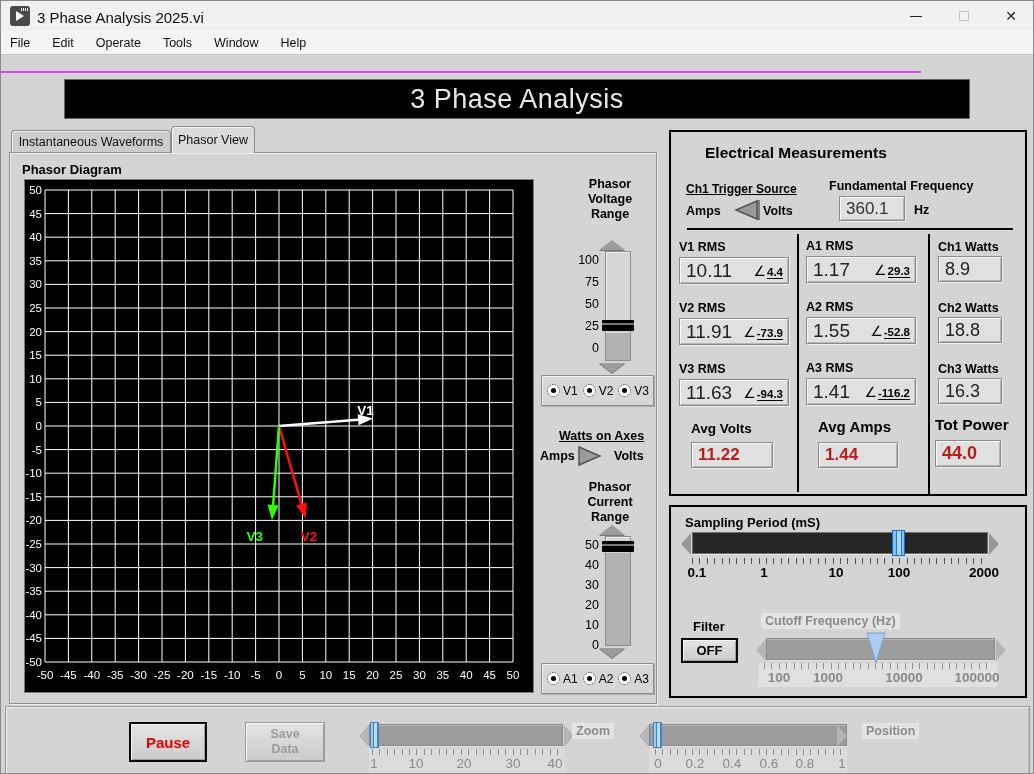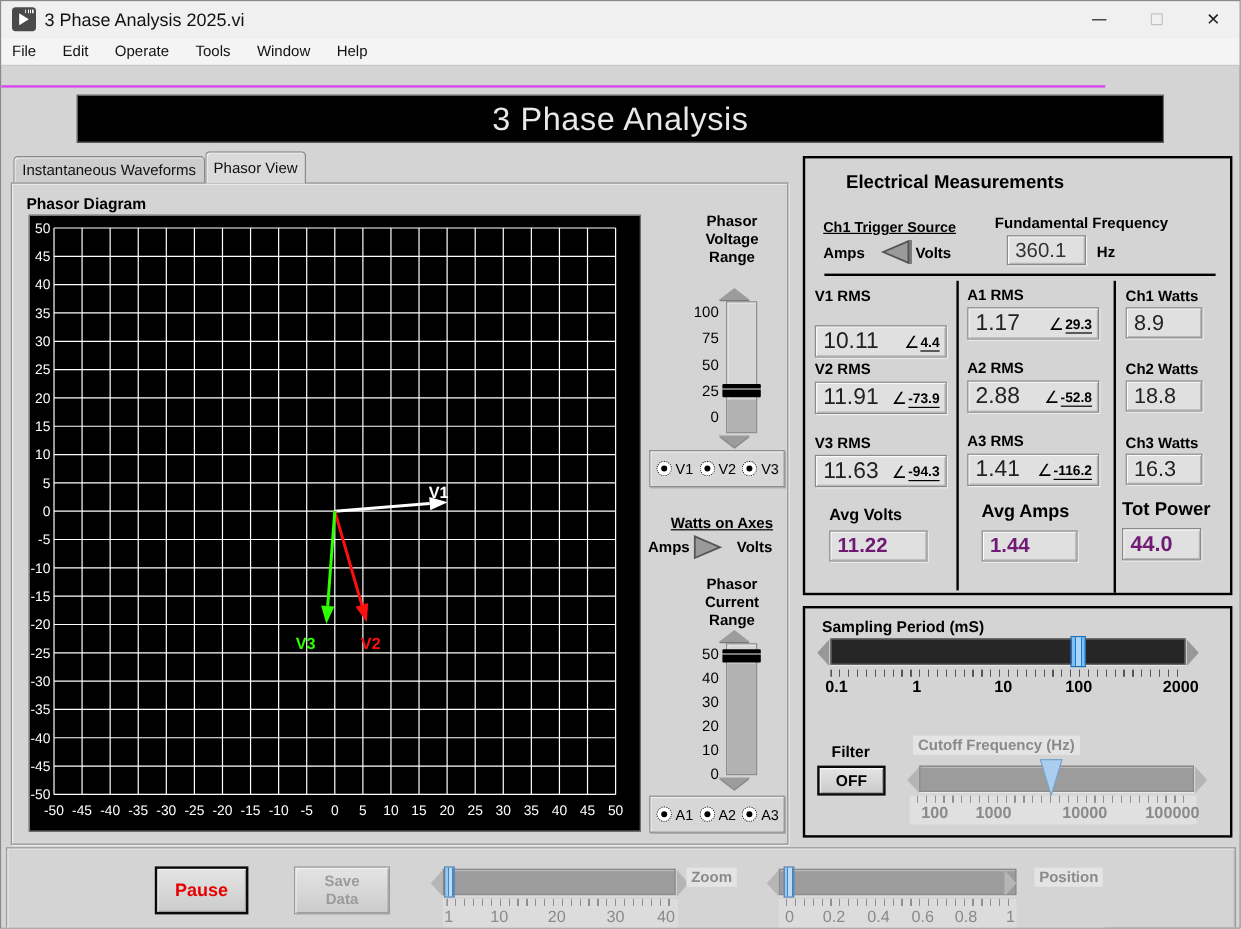--- a/index.html
+++ b/index.html
@@ -59,21 +59,21 @@
   
   .panel { position:absolute; border:2px solid #000; background:#d4d4d4; }
   .valbox { background:#e0e0e0; border:1px solid #8a8a8a; box-shadow:inset 1px 1px 0 #fafafa, inset -1px -1px 0 #b5b5b5, 1px 1px 0 #efefef; display:flex; align-items:center; }
   .lbl { font-weight:bold; font-size:12.5px; color:#000; white-space:nowrap; }
   .lbl-lg { font-weight:bold; font-size:15px; color:#000; white-space:nowrap; }
   .rms-val { font-size:19px; color:#222; padding-left:6px; }
   .ang { margin-left:auto; padding-right:5px; font-size:12px; color:#000; display:flex; align-items:flex-end; }
   .angsym { font-style:normal; font-size:14px; margin-right:1px; }
   .ang b { font-size:11.5px; border-bottom:1.5px solid #000; }
   .watts-val { font-size:18px; color:#222; padding-left:6px; }
-  .avg-val { font-size:17px; font-weight:bold; color:#701a75; padding-left:6px; }
+  .avg-val { font-size:17px; font-weight:bold; color:#b91c1c; padding-left:6px; }
   .divider-v { position:absolute; width:2px; background:#000; }
   .divider-h { position:absolute; height:2px; background:#000; }
 
   
   .htrack-dark { position:absolute; height:22px; background:#262626; border:1px solid #6e6e6e; box-shadow:0 1px 0 #e8e8e8; }
   .htrack-gray { position:absolute; height:22px; background:#9c9c9c; border:1px solid #8a8a8a; box-shadow:inset 0 1px 0 #b8b8b8, 0 1px 0 #e8e8e8; }
   .harrow-l { position:absolute; width:0; height:0; border-top:11px solid transparent; border-bottom:11px solid transparent; border-right:10px solid #989898; }
   .harrow-r { position:absolute; width:0; height:0; border-top:11px solid transparent; border-bottom:11px solid transparent; border-left:10px solid #989898; }
   .hhandle-blue { position:absolute; width:13px; height:26px; border:1px solid #1f6fc0; background:linear-gradient(90deg,#7fc0f4 0 3px,#2277cc 3px 4px,#a8d8fa 4px 8px,#2277cc 8px 9px,#7fc0f4 9px); }
   .hhandle-thin { position:absolute; width:9px; height:26px; border:1px solid #4d85bb; background:linear-gradient(90deg,#9cc8ee 0 2px,#3d85c6 2px 3px,#bcdcf4 3px 6px,#3d85c6 6px 7px,#9cc8ee 7px); }
@@ -324,21 +324,21 @@
         <span style="font-size:17px; color:#333; padding-left:6px;">360.1</span>
       </div>
       <div class="lbl abs" style="left:243px; top:71px;">Hz</div>
 
       <div class="divider-h" style="left:16px; top:96px; width:326px;"></div>
       <div class="divider-v" style="left:126px; top:102px; height:258px;"></div>
       <div class="divider-v" style="left:257px; top:102px; height:260px;"></div>
 
       <div class="abs" style="left:8px; top:108px;">
         <div class="lbl">V1 RMS</div>
-        <div class="valbox" style="width:110px; height:27px; margin-top:17px;">
+        <div class="valbox" style="width:110px; height:27px; margin-top:3px;">
           <span class="rms-val">10.11</span>
           <span class="ang">
               <i class="angsym">∠</i>
               <b>4.4</b>
             </span>
         </div>
       </div>
       <div class="abs" style="left:8px; top:169px;">
         <div class="lbl">V2 RMS</div>
         <div class="valbox" style="width:110px; height:27px; margin-top:3px;">
@@ -366,21 +366,21 @@
           <span class="rms-val">1.17</span>
           <span class="ang">
               <i class="angsym">∠</i>
               <b>29.3</b>
             </span>
         </div>
       </div>
       <div class="abs" style="left:135px; top:168px;">
         <div class="lbl">A2 RMS</div>
         <div class="valbox" style="width:110px; height:27px; margin-top:3px;">
-          <span class="rms-val">2.88</span>
+          <span class="rms-val">1.55</span>
           <span class="ang">
               <i class="angsym">∠</i>
               <b>-52.8</b>
             </span>
         </div>
       </div>
       <div class="abs" style="left:135px; top:229px;">
         <div class="lbl">A3 RMS</div>
         <div class="valbox" style="width:110px; height:27px; margin-top:3px;">
           <span class="rms-val">1.41</span>

